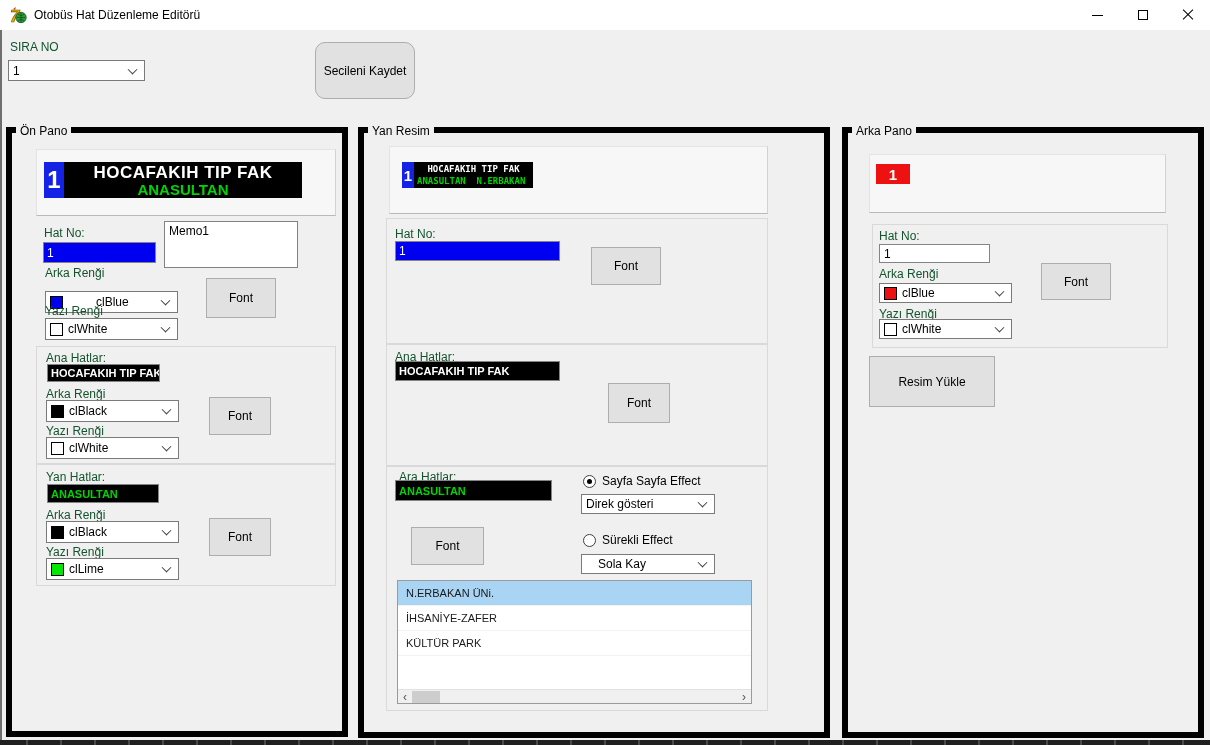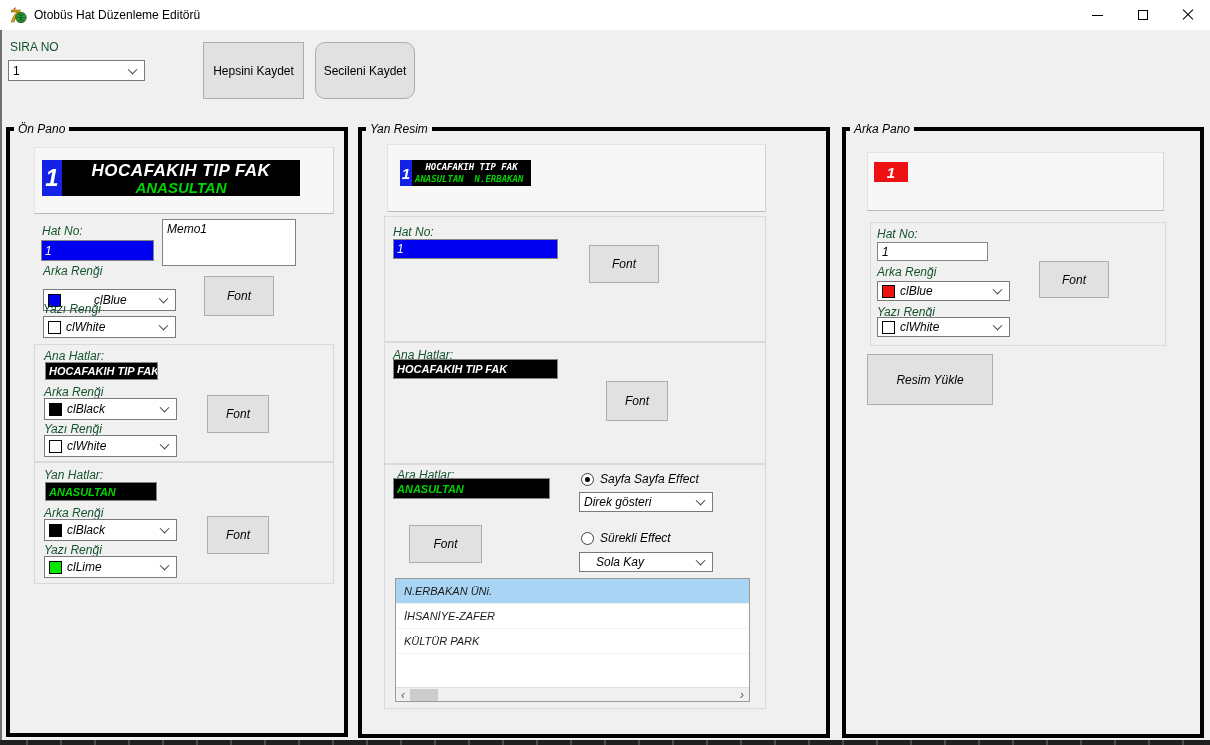--- a/index.html
+++ b/index.html
@@ -20,21 +20,21 @@
   
   .lbl { position:absolute; font-size:12px; color:#14532d; white-space:nowrap; }
   .btn { position:absolute; background:#e1e1e1; border:1px solid #adadad; display:flex;
          align-items:center; justify-content:center; font-size:12px; color:#000; cursor:default; }
   .combo { position:absolute; background:#fff; border:1px solid #7a7a7a; display:flex;
            align-items:center; font-size:12px; padding-left:4px; }
   .combo .chev { position:absolute; right:8px; top:50%; width:7px; height:7px;
                  border-right:1px solid #404040; border-bottom:1px solid #404040;
                  transform:translateY(-70%) rotate(45deg); }
   .swatch { width:13px; height:13px; border:1px solid #000; margin-right:5px; flex:none; }
-  .groupbox { position:absolute; border:4px solid #000000;font-style:italic; }
+  .groupbox { position:absolute; border:6px solid #000000; }
   .legend { position:absolute; top:-9px; left:4px; background:#f0f0f0; padding:0 4px;
             font-size:12px; white-space:nowrap; }
   .subpanel { position:absolute; border:1px solid #d9d9d9; }
   .disppanel { position:absolute; background:#f7f7f7; border:1px solid #e3e3e3;
                border-bottom-color:#b9b9b9; border-right-color:#d2d2d2; }
   .sunken { border:1px solid #848484; }
   .blue-field { position:absolute; background:#0000f0; color:#fff; font-size:12px;
                 display:flex; align-items:center; padding-left:3px; }
   .black-field { position:absolute; background:#000; color:#fff; font-size:11px; font-weight:bold;
                  display:flex; align-items:center; padding-left:3px; white-space:nowrap; overflow:hidden; }
@@ -103,21 +103,20 @@
           <span></span>
         </span>
       </div>
   </div>
 
   <div class="lbl" style="left:10px; top:40px;">SIRA NO</div>
   <div class="combo" style="left:8px; top:60px; width:137px; height:21px;">
     <span>1</span>
     <span class="chev"></span>
   </div>
-  <div class="btn" style="left:203px; top:42px; width:101px; height:57px;">Hepsini Kaydet</div>
   <div class="btn" style="left:315px; top:42px; width:100px; height:57px;border-radius:10px;">Secileni Kaydet</div>
 
   <div class="groupbox" style="left:6px; top:127px; width:342px; height:610px;">
     <span class="legend">Ön Pano</span>
 
     <div class="disppanel" style="left:24px; top:16px; width:300px; height:67px;">
       <div class="led-big" style="left:7px; top:12px; width:258px; height:36px;">
         <div class="led-no">1</div>
         <div class="led-lines">
           <div class="led-line1">HOCAFAKIH TIP FAK</div>

